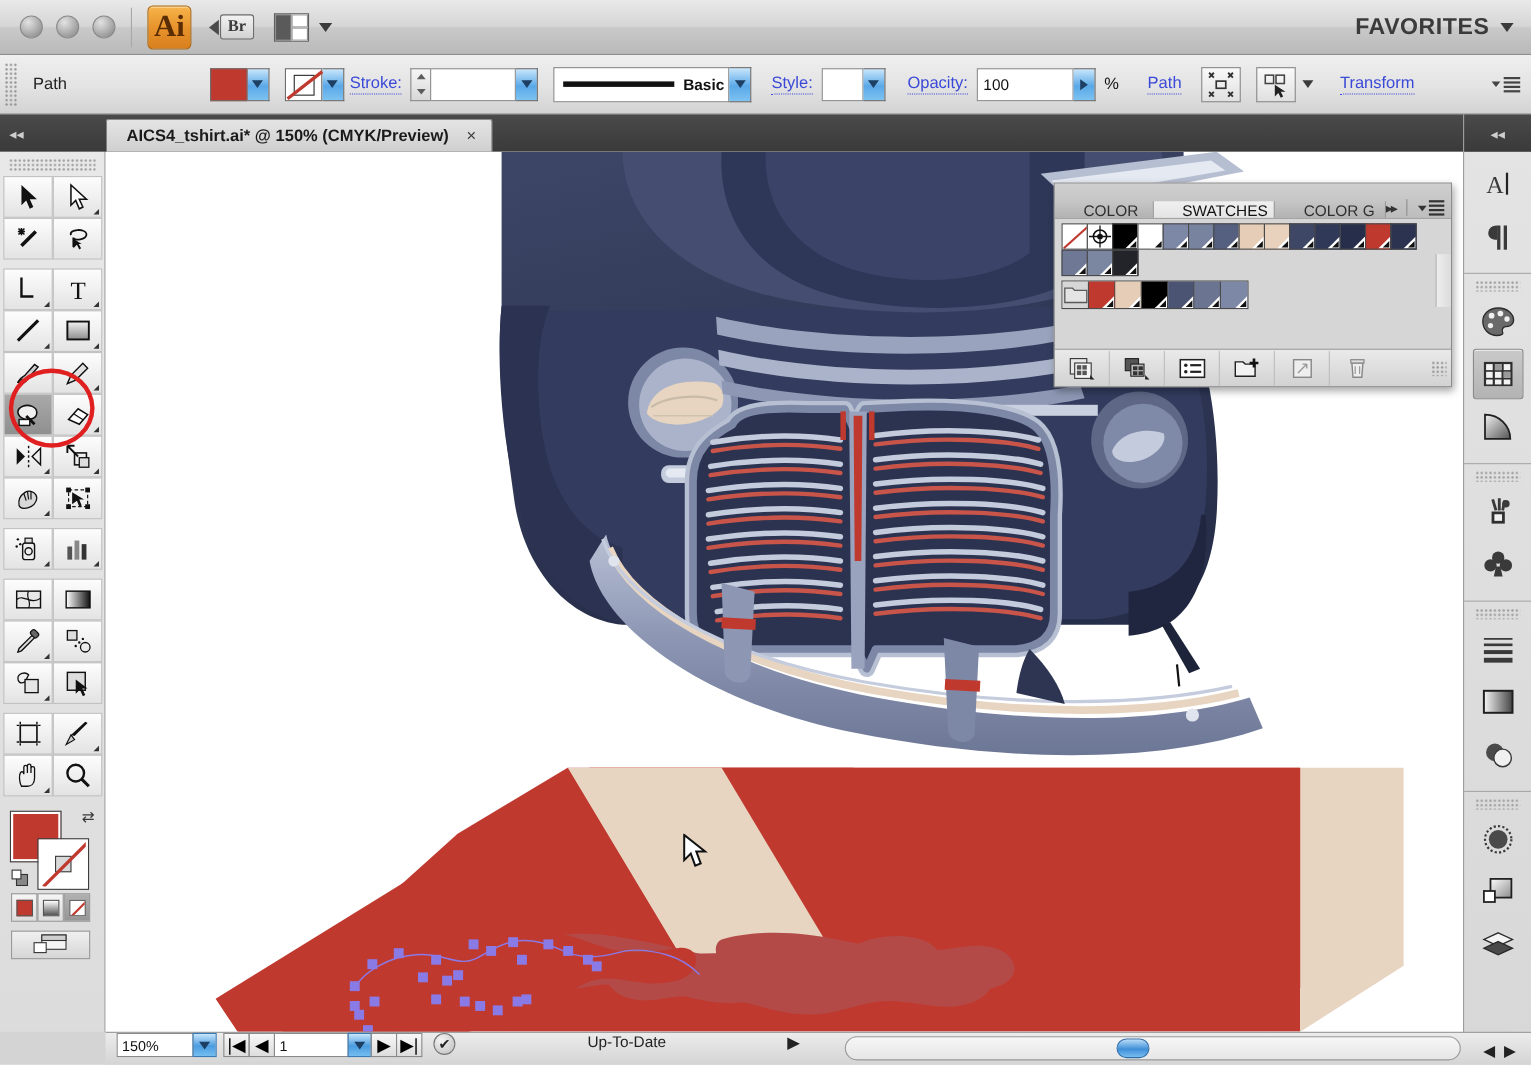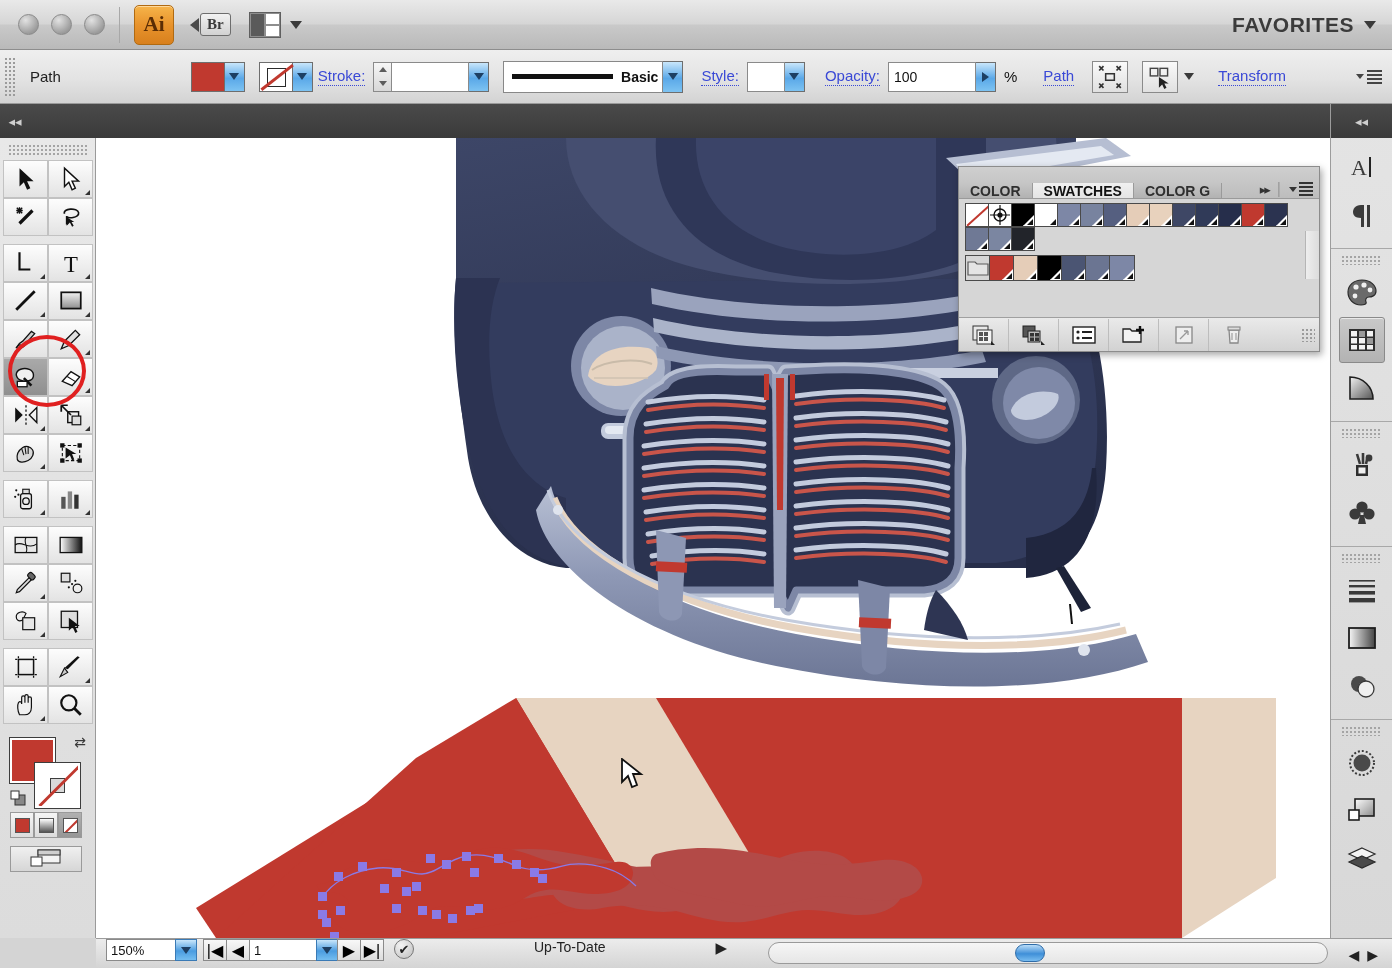--- a/index.html
+++ b/index.html
@@ -23,21 +23,21 @@
   .traffic .dot {
     width: 21px; height: 21px; border-radius: 50%;
     background: radial-gradient(circle at 35% 28%, #e2e2e2, #9d9d9d 70%, #8a8a8a);
     border: 1px solid #8a8a8a;
   }
   .vsep { width: 1px; height: 36px; background: #a8a8a8; margin: 0 14px; }
   .ai-badge {
     width: 40px; height: 40px; border-radius: 5px;
     background: linear-gradient(to bottom, #f6b44a 0%, #e8932c 50%, #d8801d 100%);
     border: 1px solid #b06a12;
-    color: #5a2d05; font-weight: bold; font-size: 21px;
+    color: #5a2d05; font-weight: bold; font-size: 28px;
     display: flex; align-items: center; justify-content: center;
     font-family: "Liberation Serif", serif;
     box-shadow: inset 0 1px 0 #ffd89a;
   }
   .br-badge {
     margin-left: 16px; display: flex; align-items: center;
   }
   .br-box {
     border: 1px solid #6d6d6d; border-radius: 3px;
     background: linear-gradient(to bottom, #f2f2f2, #d2d2d2);
@@ -288,22 +288,22 @@
     position: absolute; left: 958px; top: 166px; width: 362px; height: 186px;
     background: #d6d6d6; border: 1px solid #8c8c8c;
     box-shadow: 2px 3px 7px rgba(0,0,0,.35);
   }
   .sw-tabs {
     height: 32px; display: flex; align-items: flex-end;
     background: linear-gradient(to bottom,#cfcfcf,#bdbdbd);
     border-bottom: 1px solid #9a9a9a; position: relative;
   }
   .sw-tab {
-    height: 15px; padding: 0 11px; display: flex; align-items: center;
-    font-size: 14px; font-weight: bold; color: #2f2f2f;
+    height: 15px; padding: 0 26px; display: flex; align-items: center;
+    font-size: 14px; font-weight: normal; color: #2f2f2f;
     background: linear-gradient(to bottom,#c6c6c6,#b2b2b2);
     border-right: 1px solid #9a9a9a;
     overflow: hidden; white-space: nowrap;
   }
   .sw-tab.active {
     background: linear-gradient(to bottom,#f0f0f0,#e4e4e4);
     color: #111;
   }
   .sw-tabctl { margin-left: auto; display: flex; align-items: center; gap: 8px; padding-right: 6px; }
   .dbl-arrow { color: #333; font-size: 13px; letter-spacing: -2px; }
@@ -500,20 +500,24 @@
         <b></b>
         <b></b>
         <b></b>
         <b></b>
       </div>
   </div>
 </div>
 
 <div class="tabrow">
   <div class="collapse-ar">◂◂</div>
+  <div class="doctab">
+    <span>AICS4_tshirt.ai* @ 150% (CMYK/Preview)</span>
+    <span class="x">×</span>
+  </div>
 </div>
 
 <div class="toolbox">
   <div class="tb-grip"></div>
 
   <div class="tgrid">
     <div class="tcell">
       <svg class="tb-svg" viewBox="0 0 24 24">
           <path d="M6 2 L6 19 L10 15 L13 22 L16 20.5 L13 14 L19 14 Z" fill="#111"></path>
         </svg>

